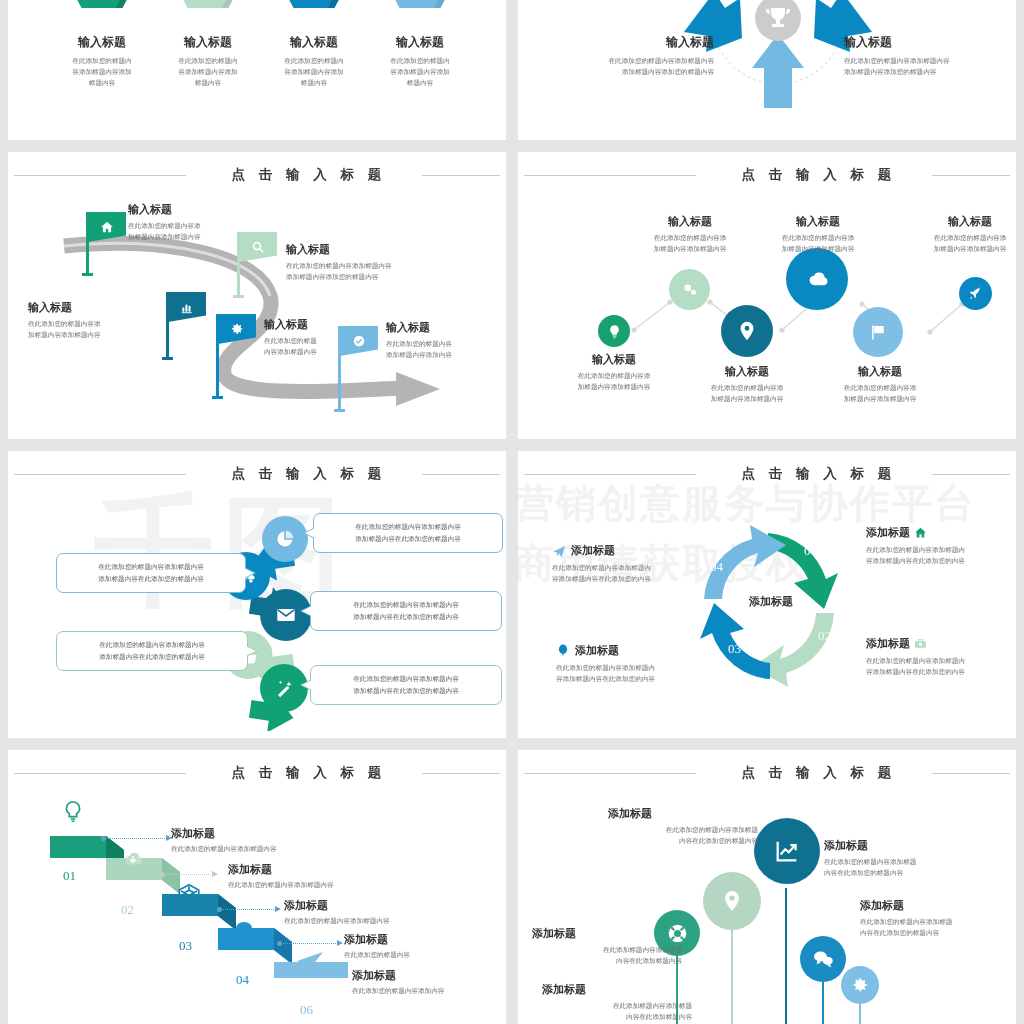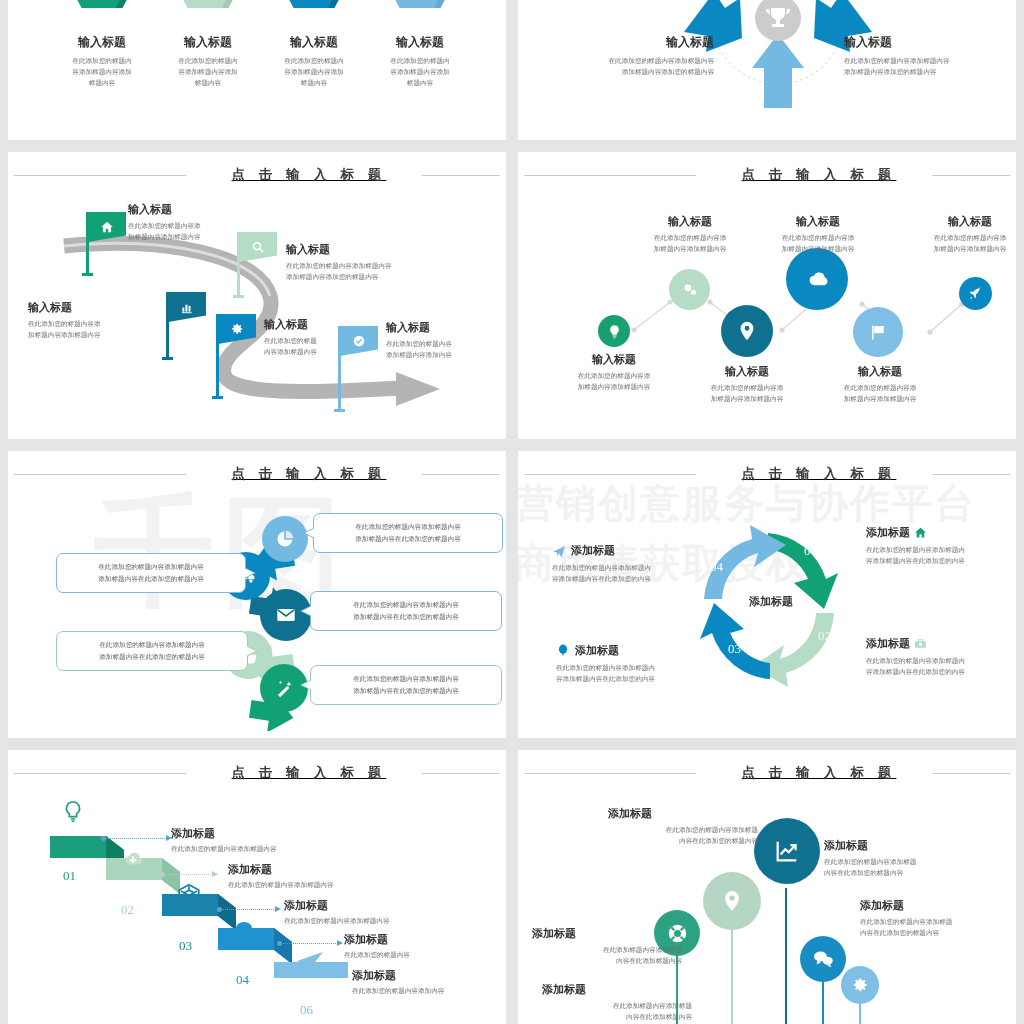--- a/index.html
+++ b/index.html
@@ -24,21 +24,20 @@
     flex:0 0 auto;
   }
   .s-h140{ height:140px; }
   .s-h287{ height:287px; }
 
   
   .sec-title{
     position:absolute; left:0; right:0; top:14px;
     display:flex; align-items:center; justify-content:center;
     gap:0;
-    text-decoration:underline;
   }
   .sec-title .ln{ height:1px; background:#c9c9c9; }
   .sec-title .ln.l{ width:172px; margin-right:46px; }
   .sec-title .ln.r{ width:78px; margin-left:36px; }
   .sec-title .tt{
     font-size:13.5px; font-weight:bold; color:#3b3b3b;
     letter-spacing:5px; white-space:nowrap;
   }
 
   

